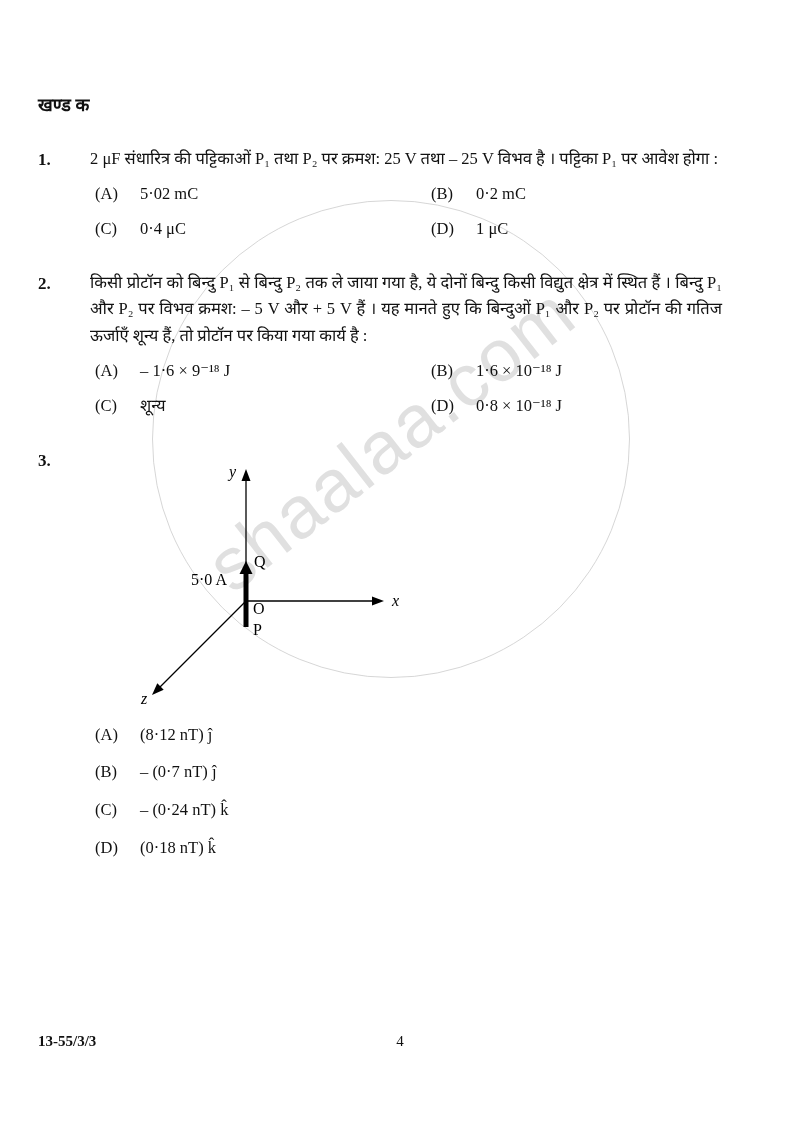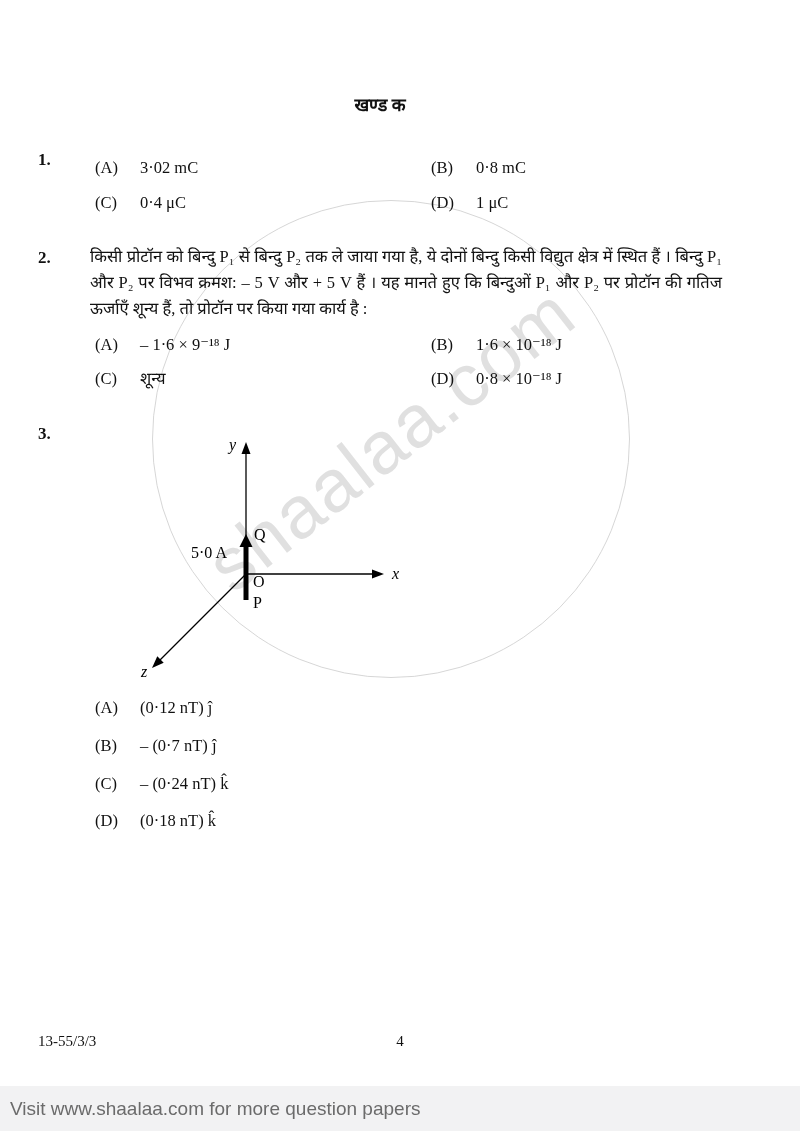--- a/index.html
+++ b/index.html
@@ -14,41 +14,41 @@
   
   .watermark { position: absolute; left: 152px; top: 200px; width: 478px; height: 478px; z-index: 0; pointer-events: none; }
   .wm-circle { position: absolute; inset: 0; border: 1.5px solid #c8c8c8; border-radius: 50%; opacity: .75; }
   .wm-text {
     position: absolute; top: 50%; left: 50%;
     transform: translate(-50%,-50%) rotate(-38deg);
     font-size: 74px; color: #cccccc; opacity: .6; letter-spacing: 2px;
     font-family: "Liberation Sans", sans-serif; white-space: nowrap;
   }
 
-  .section-title { text-align: center; font-size: 18px; font-weight: bold; margin: 0 0 30px 0; }
+  .section-title { text-align: left; font-size: 18px; font-weight: bold; margin: 0 0 30px 0; }
 
   .question { display: flex; margin-bottom: 28px; }
   .qnum { width: 52px; flex-shrink: 0; font-weight: bold; font-size: 17px; line-height: 1.6; }
   .qbody { flex: 1; min-width: 0; }
   .qtext { margin: 0; font-size: 16.5px; line-height: 1.6; text-align: justify; }
 
   .options { margin-top: 10px; }
   .options.two-col { display: grid; grid-template-columns: 336px 1fr; row-gap: 10px; }
   .opt { display: flex; font-size: 16.5px; line-height: 1.5; }
   .opt-label { width: 50px; flex-shrink: 0; padding-left: 5px; }
   .options.one-col .opt { margin: 13px 0; }
 
   .diagram-wrap { margin: 14px 0 4px 46px; }
   svg text { font-family: "Liberation Serif", serif; font-size: 16px; fill: #000; }
   svg .axis-label { font-style: italic; }
   svg line { stroke: #000; stroke-width: 1.3; }
   svg line.wire { stroke-width: 5; }
   svg polygon { fill: #000; }
 
-  .footer-code { position: absolute; left: 38px; top: 1033px; font-size: 15px; z-index: 1; }
+  .footer-code { position: absolute; left: 38px; top: 1033px; font-size: 15px; z-index: 1; font-weight: bold; }
   .footer-page { position: absolute; left: 0; right: 0; top: 1033px; text-align: center; font-size: 15px; z-index: 1; }
 
   .banner { position: absolute; left: 0; right: 0; bottom: 0; height: 45px; background: #f2f2f3; z-index: 2; display: flex; align-items: center; }
   .banner-text { font-family: "Liberation Sans", sans-serif; font-size: 19px; color: #6b6b6b; padding-left: 10px; }
 </style>
 </head>
 <body>
 
 <div class="page">
 
@@ -57,28 +57,29 @@
     <div class="wm-text">shaalaa.com</div>
   </div>
 
   <div class="content">
 
     <h2 class="section-title">खण्ड क</h2>
 
     <div class="question">
       <div class="qnum">1.</div>
       <div class="qbody">
+        <p class="qtext">2 μF संधारित्र की पट्टिकाओं P₁ तथा P₂ पर क्रमश: 25 V तथा – 25 V विभव है । पट्टिका P₁ पर आवेश होगा :</p>
         <div class="options two-col">
           <div class="opt">
             <span class="opt-label">(A)</span>
-            <span class="opt-text">3·02 mC</span>
+            <span class="opt-text">5·02 mC</span>
           </div>
           <div class="opt">
             <span class="opt-label">(B)</span>
-            <span class="opt-text">0·8 mC</span>
+            <span class="opt-text">0·2 mC</span>
           </div>
           <div class="opt">
             <span class="opt-label">(C)</span>
             <span class="opt-text">0·4 μC</span>
           </div>
           <div class="opt">
             <span class="opt-label">(D)</span>
             <span class="opt-text">1 μC</span>
           </div>
         </div>
@@ -134,21 +135,21 @@
             <text x="118" y="106">Q</text>
             <text x="117" y="153">O</text>
             <text x="117" y="174">P</text>
             <text x="55" y="124">5·0 A</text>
           </svg>
         </div>
 
         <div class="options one-col">
           <div class="opt">
             <span class="opt-label">(A)</span>
-            <span class="opt-text">(0·12 nT) ĵ</span>
+            <span class="opt-text">(8·12 nT) ĵ</span>
           </div>
           <div class="opt">
             <span class="opt-label">(B)</span>
             <span class="opt-text">– (0·7 nT) ĵ</span>
           </div>
           <div class="opt">
             <span class="opt-label">(C)</span>
             <span class="opt-text">– (0·24 nT) k̂</span>
           </div>
           <div class="opt">
@@ -157,17 +158,14 @@
           </div>
         </div>
       </div>
     </div>
 
   </div>
 
   <div class="footer-code">13-55/3/3</div>
   <div class="footer-page">4</div>
 
-  <div class="banner">
-    <span class="banner-text">Visit www.shaalaa.com for more question papers</span>
-  </div>
 
 </div>
 
 </body></html>

